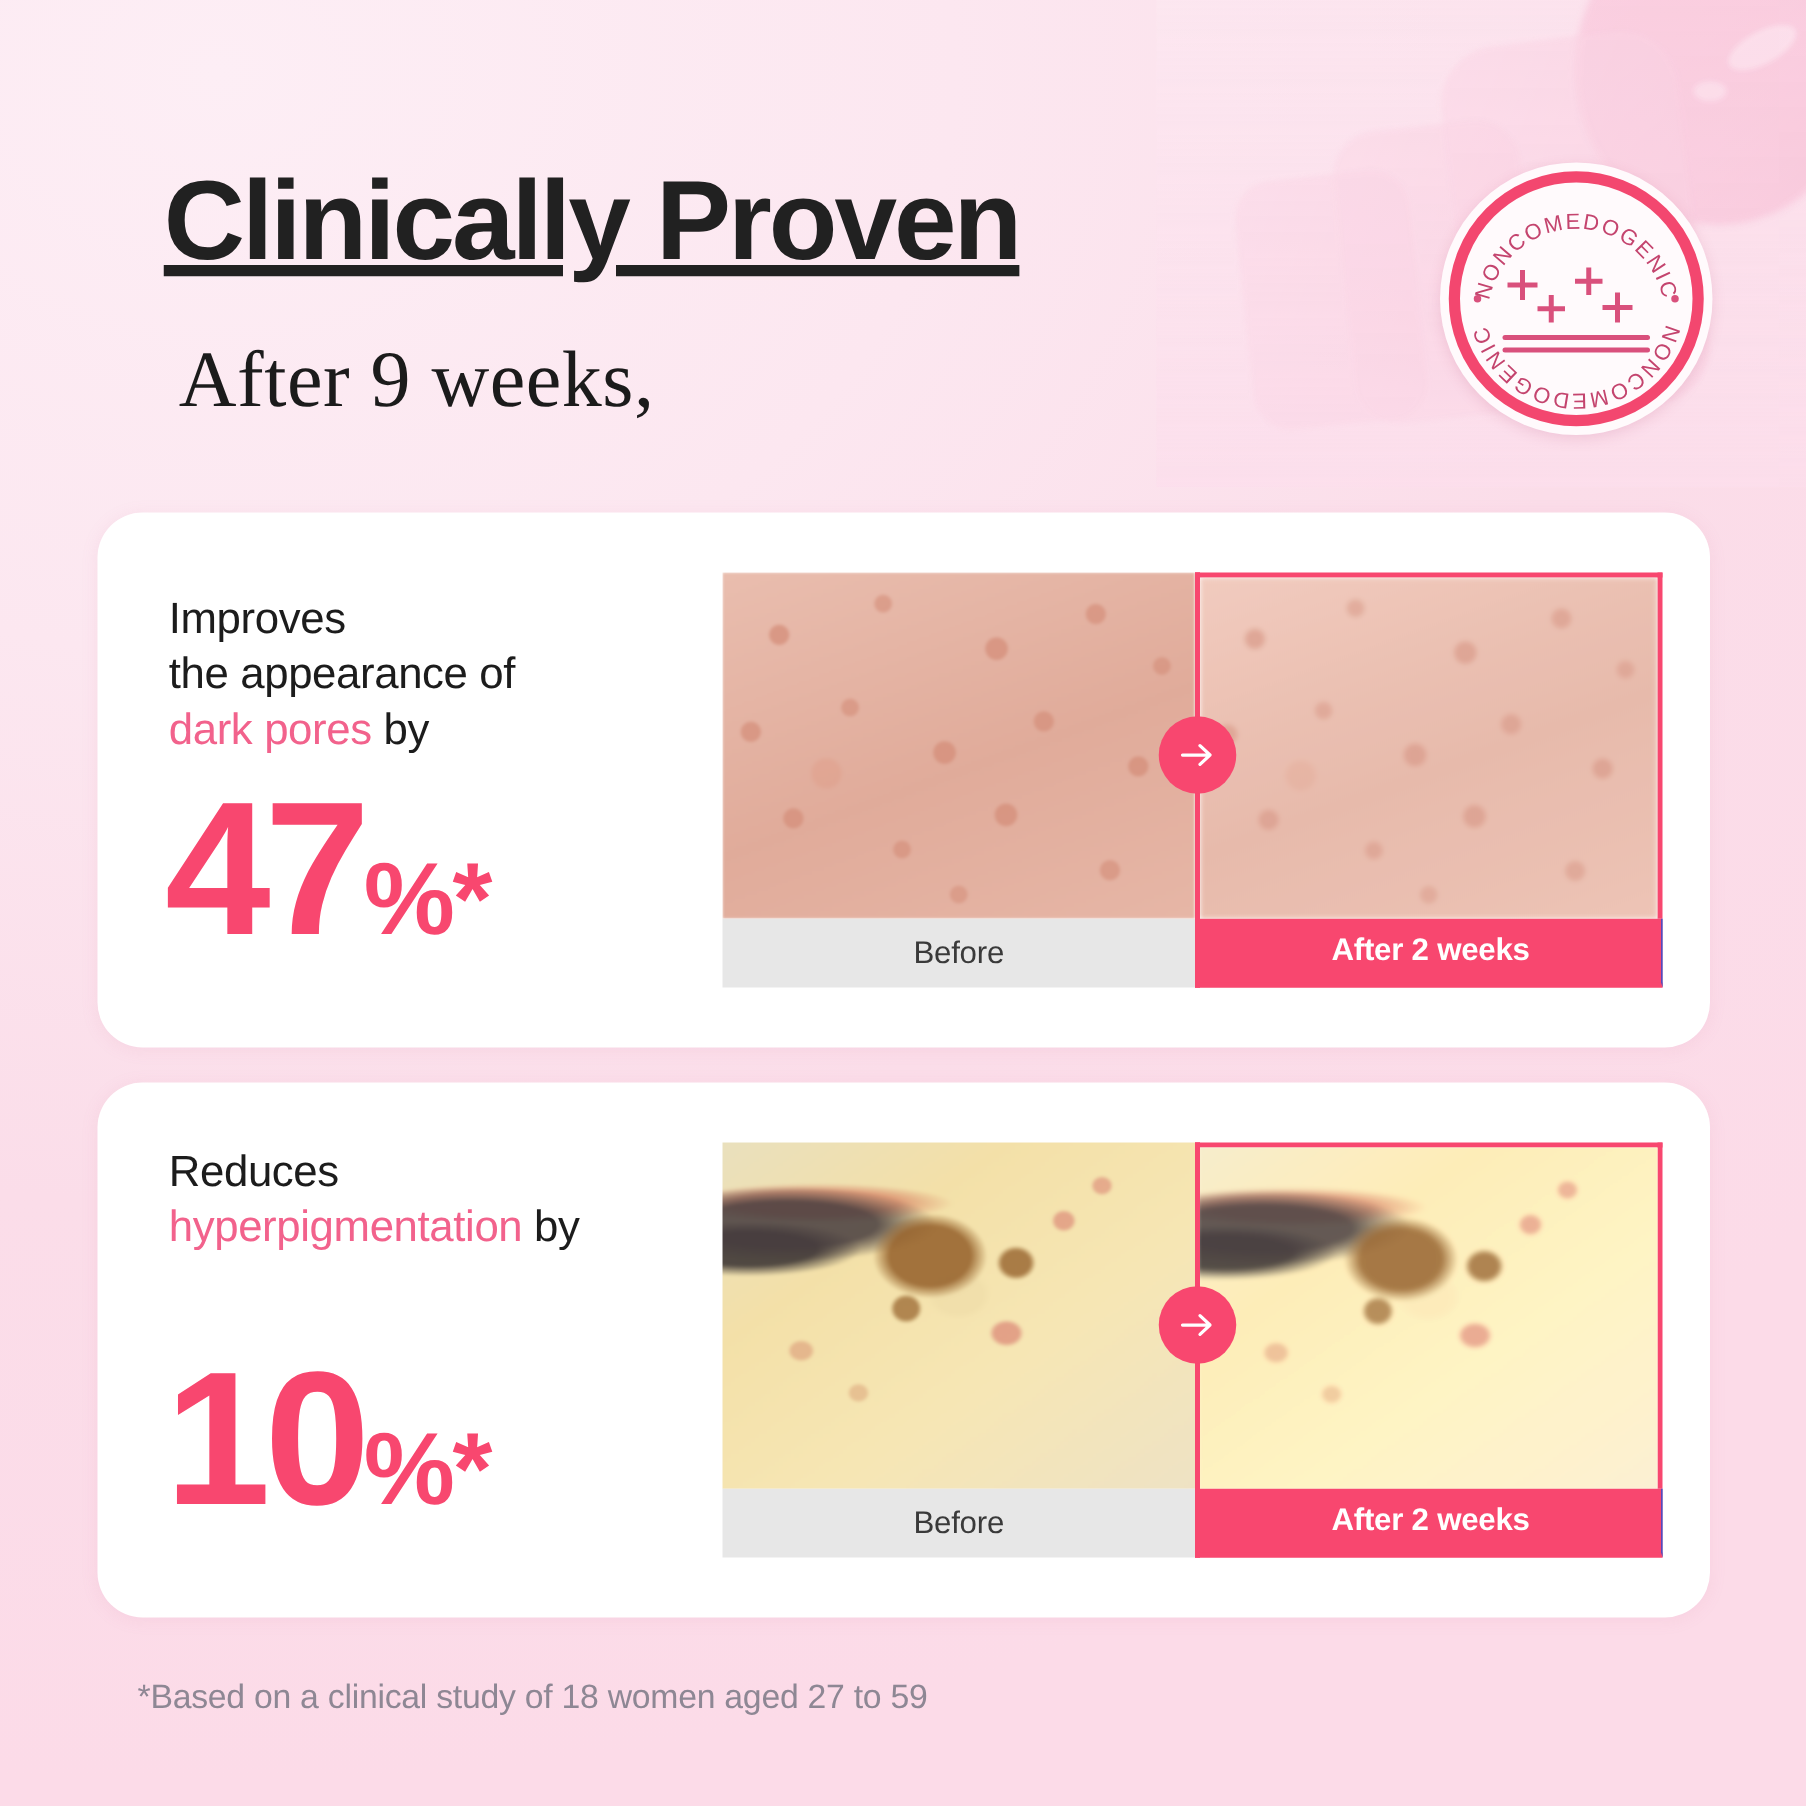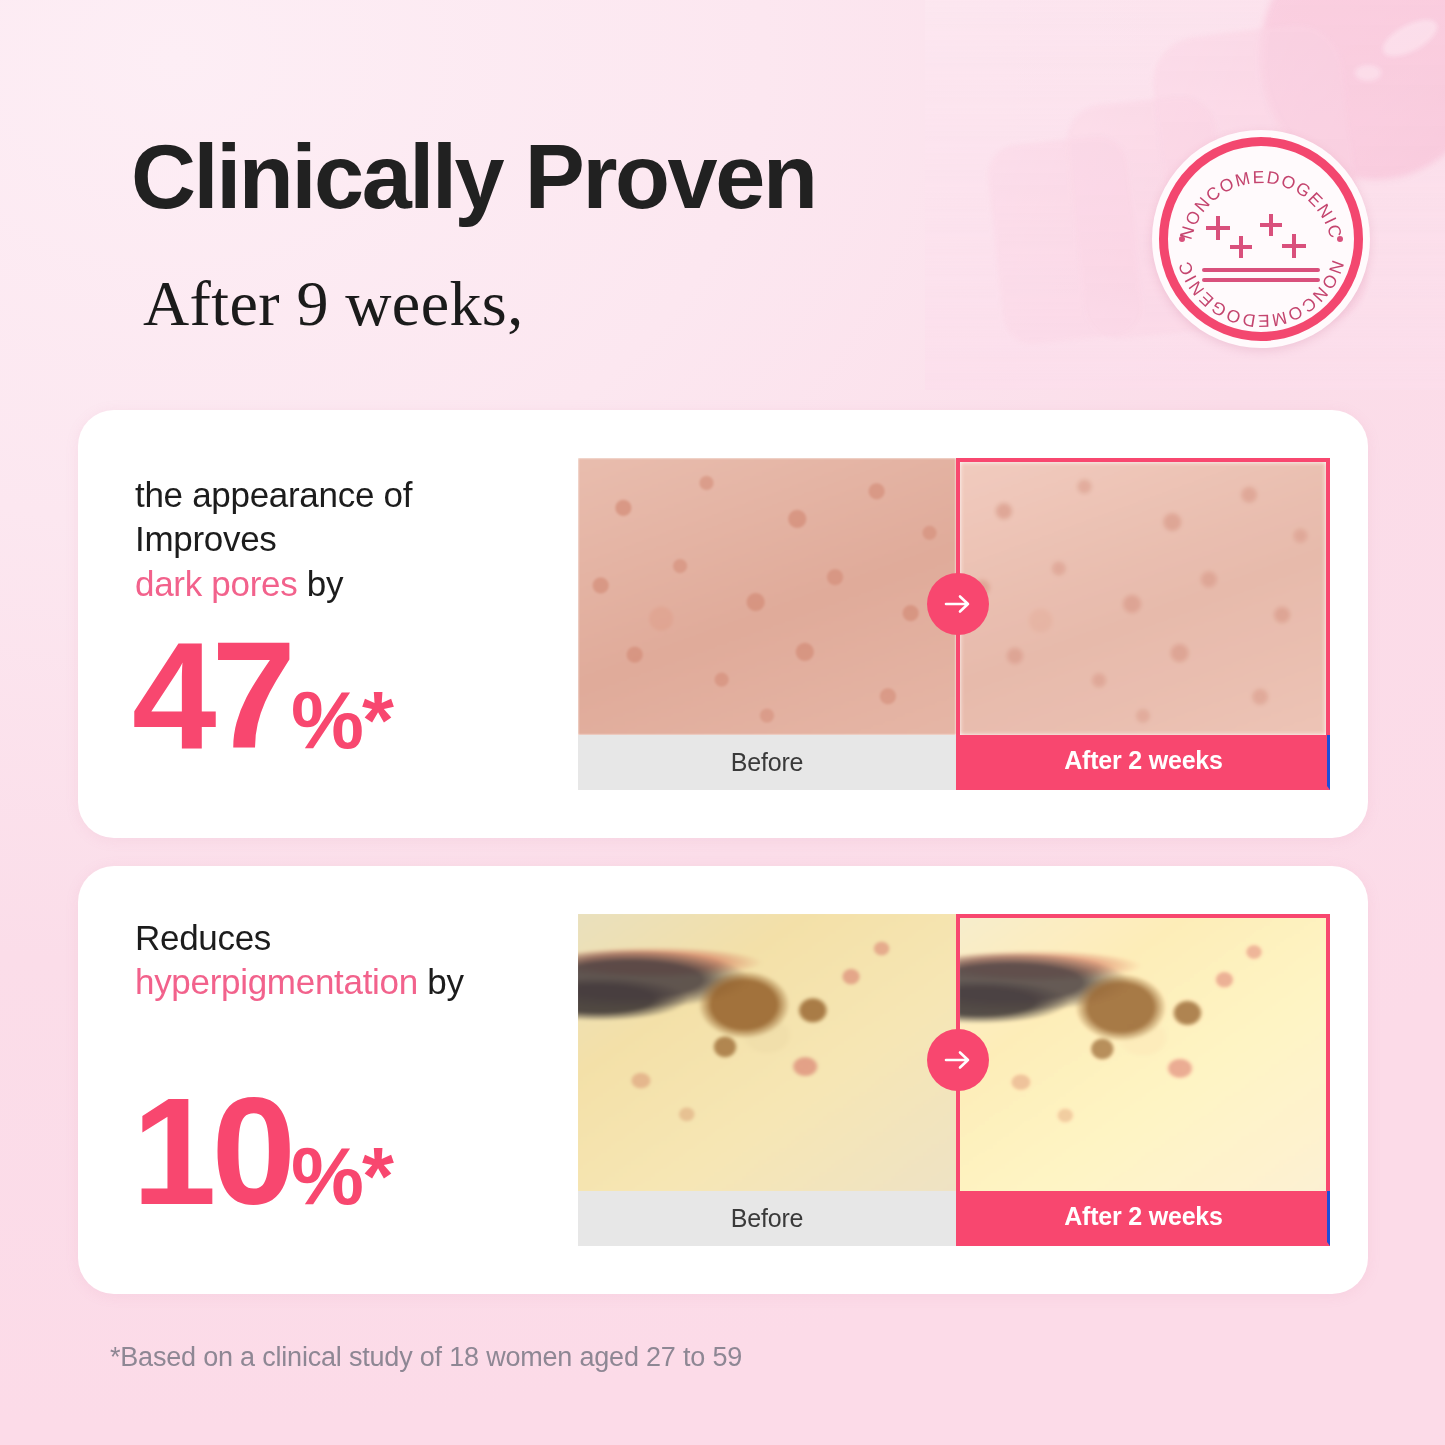--- a/index.html
+++ b/index.html
@@ -52,20 +52,21 @@
     position:absolute; inset:0;
     background:linear-gradient(180deg,rgba(253,236,244,.42) 0%,rgba(252,226,238,.58) 55%,rgba(252,222,236,.82) 100%);
   }
 
   
   .headline{
     position:absolute; left:131px; top:132px;
     font-size:90px; font-weight:700; letter-spacing:-2.4px;
     color:#212121; line-height:1;
     font-family:"Liberation Sans", sans-serif;
+    text-decoration:underline;
   }
   .subhead{
     position:absolute; left:143px; top:272px;
     font-family:"Liberation Serif", serif;
     font-size:64px; font-weight:400; color:#1b1b1b;
     letter-spacing:.4px; line-height:1;
   }
 
   
   .badge{
@@ -202,21 +203,21 @@
   
   .label-row{ position:absolute; left:0; top:277px; width:100%; height:55px; }
   .label{
     position:absolute; top:0; height:100%;
     display:flex; align-items:center; justify-content:center;
     font-size:25px; letter-spacing:-.2px;
   }
   .label-before{ left:0; width:378px; background:#e7e7e7; color:#3a3a3a; font-weight:400; }
   .label-after {
     left:378px; width:374px; background:#f8476f; color:#ffffff; font-weight:700;
-    border-left:4px solid #f8476f; border-right:3px solid #1d4ed8; border-bottom:4px solid #f8476f;
+    border-left:4px solid #f8476f; border-right:1px solid #1d4ed8; border-bottom:4px solid #f8476f;
   }
 
   
   .divider{
     position:absolute; left:378px; top:0; width:4px; height:332px;
     background:#f8476f;
   }
   .arrow-btn{
     position:absolute; left:50%; top:44%;
     transform:translate(-50%,-50%);
@@ -275,22 +276,22 @@
       <span class="plus p3"></span>
       <span class="plus p4"></span>
       <span class="line l1"></span>
       <span class="line l2"></span>
     </div>
   </div>
 
   <div class="card" id="card-pores">
 
     <div class="claim">
+      <div class="claim-line">Improves</div>
       <div class="claim-line">the appearance of</div>
-      <div class="claim-line">Improves</div>
       <div class="claim-line"><span class="hi">dark pores</span><span> by</span></div>
     </div>
 
     <div class="bignum"><span>47</span><span class="unit">%</span><span class="star">*</span></div>
 
     <div class="compare">
       <div class="photo-row">
         <div class="half half-before">
           <div class="skin-pores"></div>
         </div>

